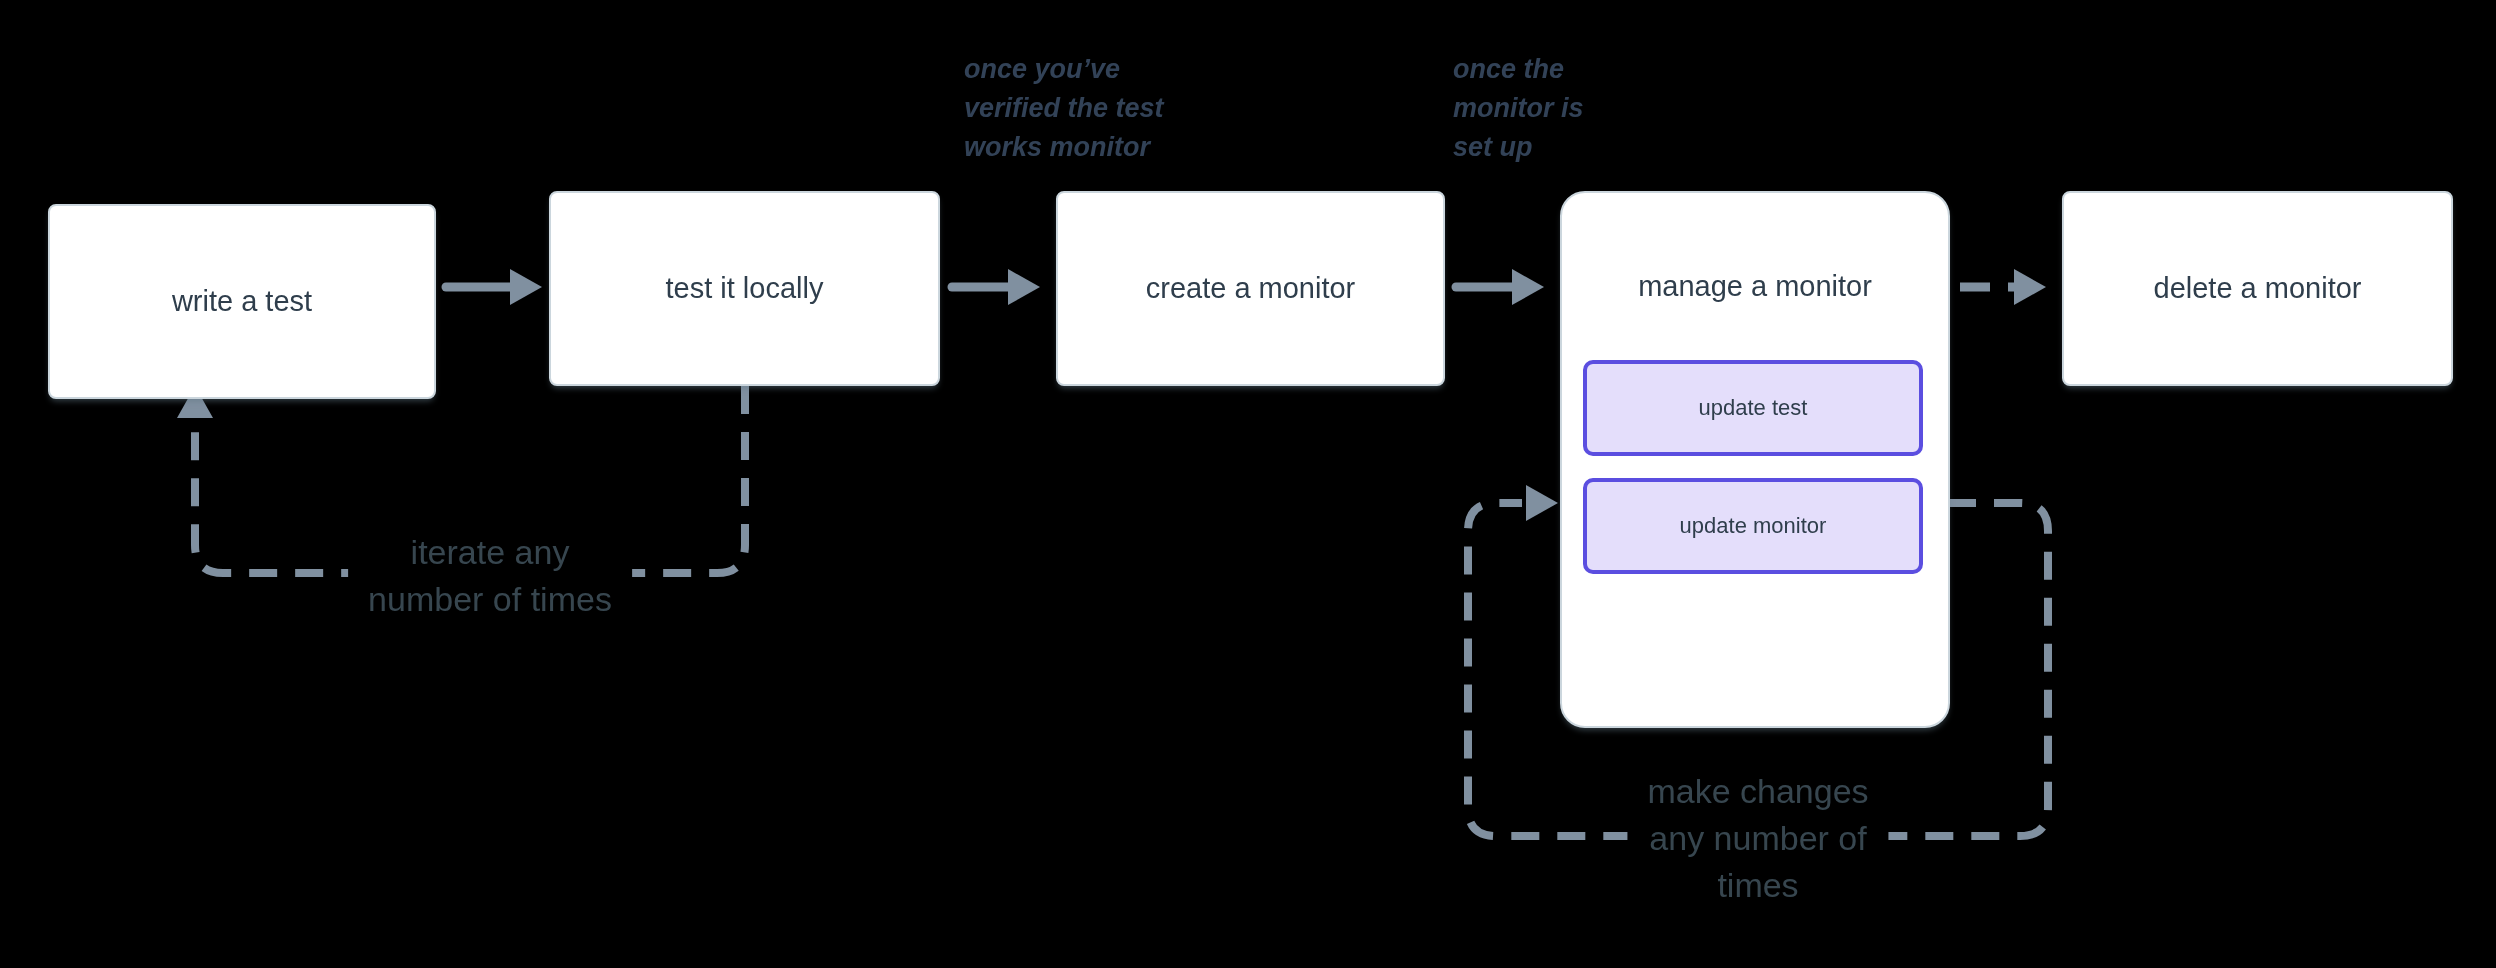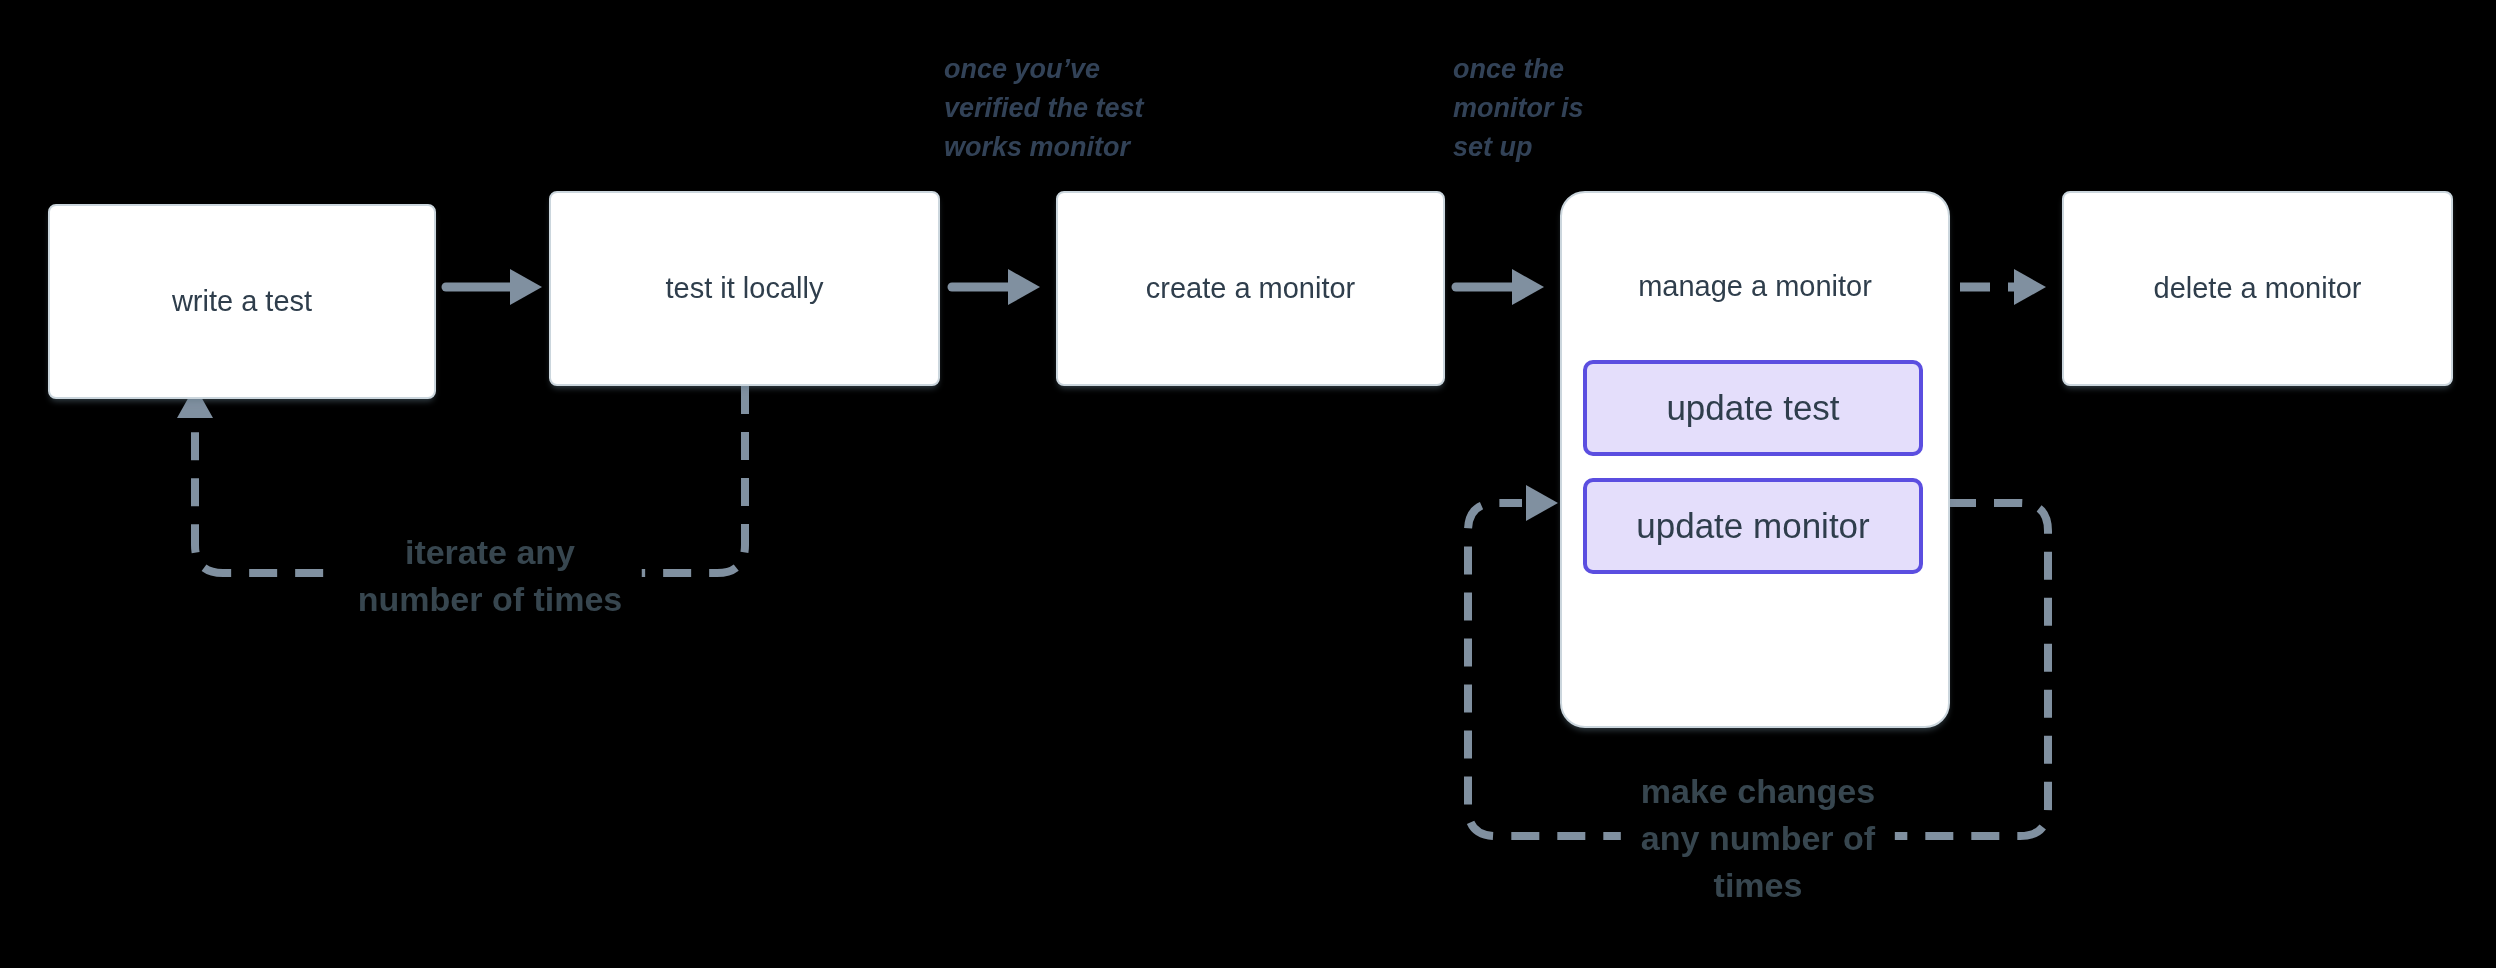--- a/index.html
+++ b/index.html
@@ -30,33 +30,33 @@
   .node.manage .node-label{
     height:187px;display:flex;align-items:center;justify-content:center;
   }
   .sub-button{
     position:absolute;left:21px;width:332px;height:88px;
     background:var(--button-fill,#E4DEFB);
     border:4px solid var(--button-border,#5B4EE0);
     border-radius:10px;
     display:flex;align-items:center;justify-content:center;
     color:var(--node-text,#2F3E4C);
-    font-size:35px;
+    font-size:22px;
   }
   .annotation{
     position:absolute;
     font-style:italic;font-weight:700;
     font-size:27px;line-height:39px;
     color:var(--annotation-text,#324257);
   }
   .loop-label{
     position:absolute;transform:translateX(-50%);
     background:var(--background,#000);
     padding:2px 20px;text-align:center;
-    font-weight:700;font-size:34px;line-height:47px;
+    font-weight:400;font-size:34px;line-height:47px;
     color:var(--loop-text,#37464F);
     white-space:nowrap;
   }
 </style>
 </head>
 <body>
 
 <div class="stage">
 
   <svg class="connectors" width="2496" height="968" viewBox="0 0 2496 968" aria-hidden="true">
@@ -111,21 +111,21 @@
     </div>
     <div class="sub-button" style="top:285px">
       <span>update monitor</span>
     </div>
   </div>
 
   <div class="node" style="left:2062px;top:191px;width:387px;height:191px">
     <span class="node-label">delete a monitor</span>
   </div>
 
-  <div class="annotation" style="left:944px;top:50px">
+  <div class="annotation" style="left:964px;top:50px">
     <div>once you’ve</div>
     <div>verified the test</div>
     <div>works monitor</div>
   </div>
 
   <div class="annotation" style="left:1453px;top:50px">
     <div>once the</div>
     <div>monitor is</div>
     <div>set up</div>
   </div>

